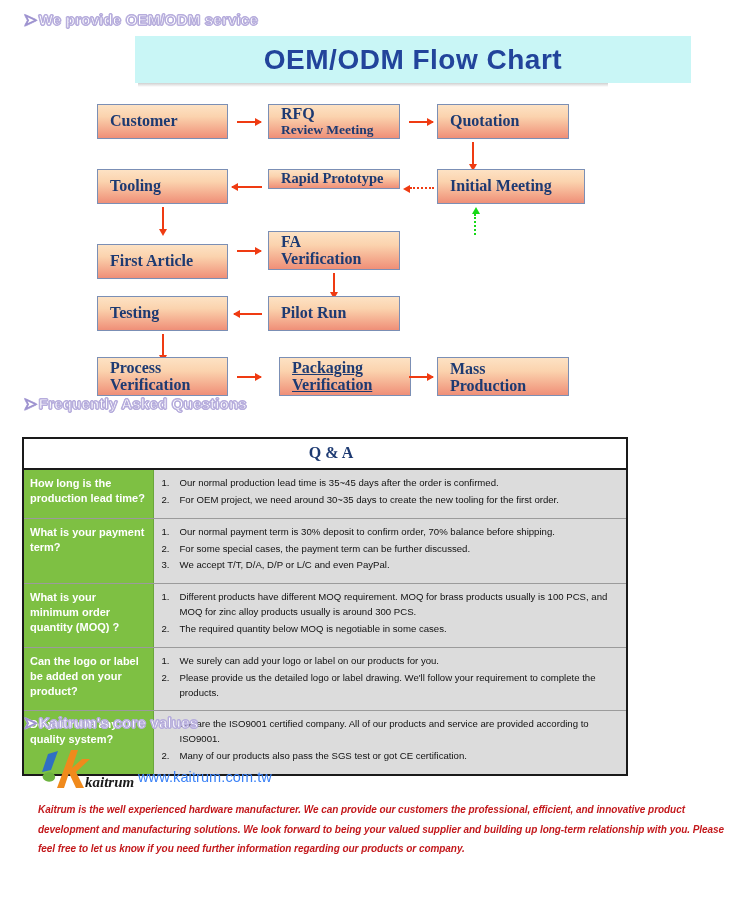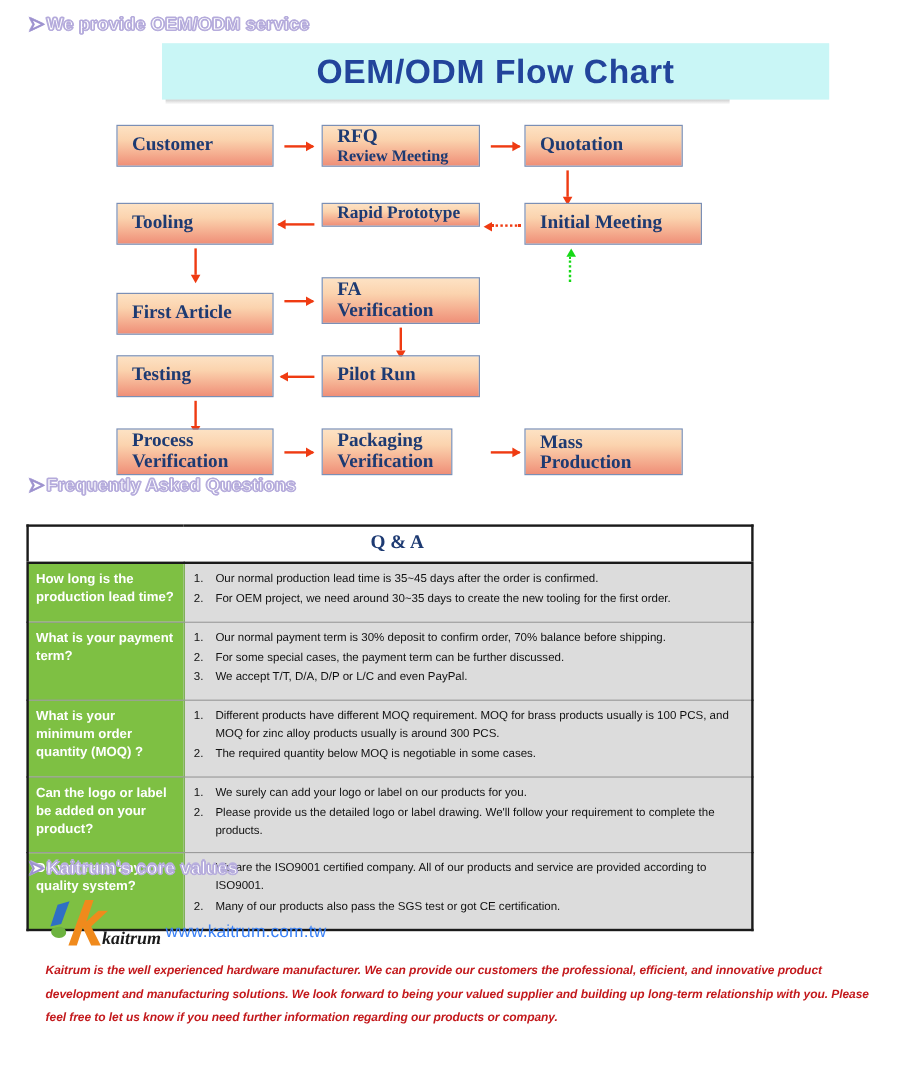--- a/index.html
+++ b/index.html
@@ -233,21 +233,21 @@
   </div>
 
   <div class="arr arr-v" style="left:162px; top:334px; height:21px;"></div>
 
   <div class="fbox" style="left:97px; top:357px; width:131px; height:39px;">
     <div class="l1">Process</div>
     <div class="l1">Verification</div>
   </div>
   <div class="arr arr-h" style="left:237px; top:376px; width:24px;"></div>
 
-  <div class="fbox" style="left:268px; top:357px; width:109px; height:39px;">
+  <div class="fbox" style="left:279px; top:357px; width:132px; height:39px;text-decoration:underline;">
     <div class="l1">Packaging</div>
     <div class="l1">Verification</div>
   </div>
   <div class="arr arr-h" style="left:409px; top:376px; width:24px;"></div>
 
   <div class="fbox" style="left:437px; top:357px; width:132px; height:39px;justify-content:flex-end;">
     <div class="l1">Mass</div>
     <div class="l1">Production</div>
   </div>
 </div>

